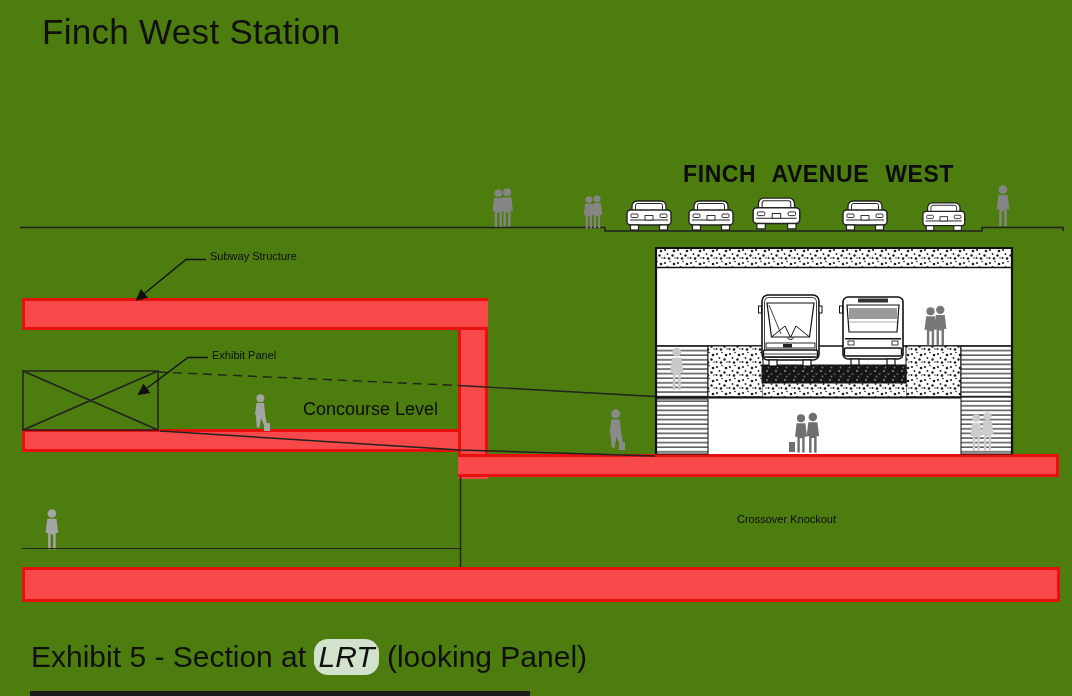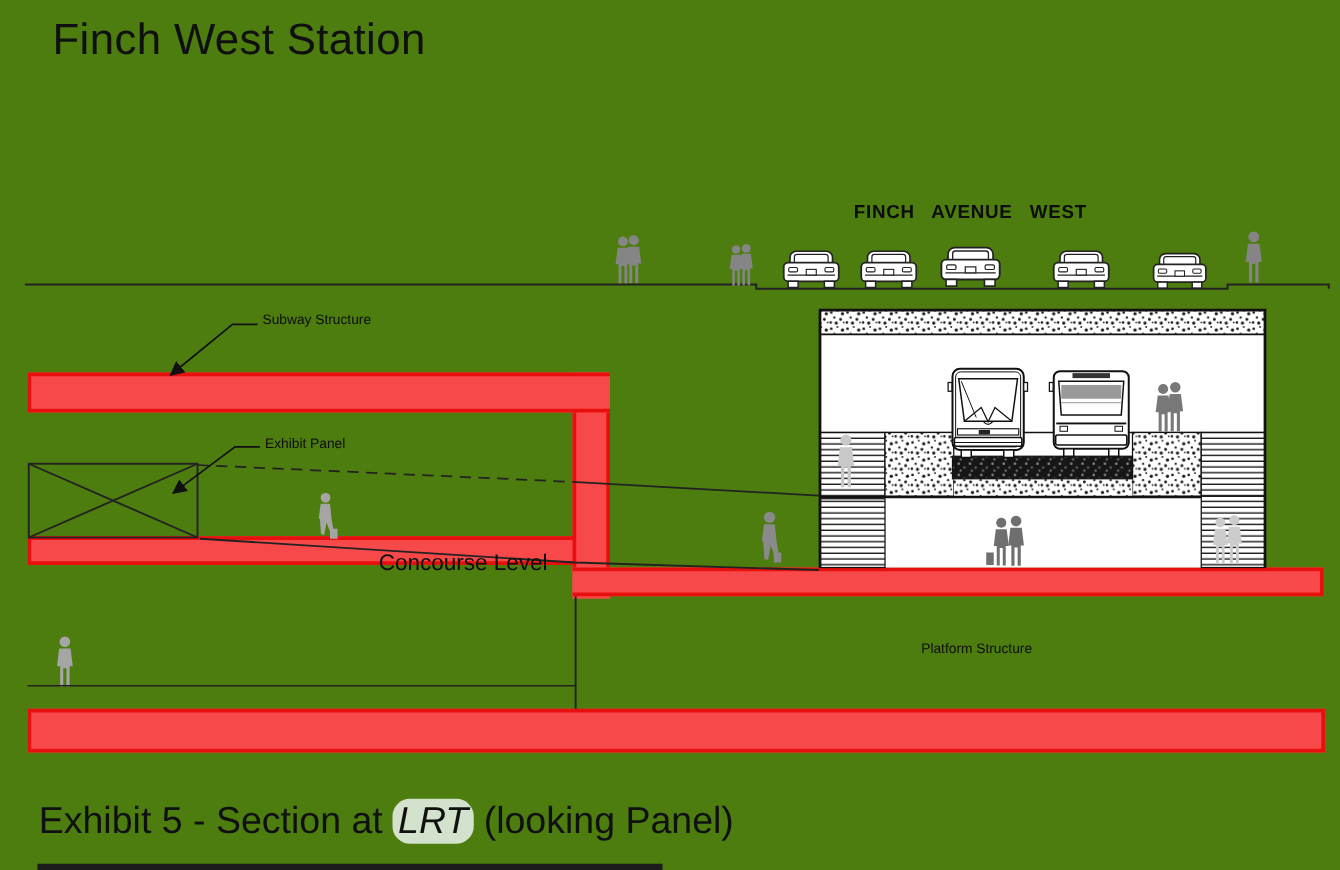--- a/index.html
+++ b/index.html
@@ -1,23 +1,23 @@
 <!DOCTYPE html>
 <html><head>
 <meta charset="utf-8">
 <style>
   html,body{margin:0;padding:0;background:#fff;}
   .stage{position:relative;width:1072px;height:696px;background:#4d7c0f;overflow:hidden;
          font-family:"Liberation Sans",sans-serif;color:#111;}
   .page-title{position:absolute;left:42px;top:12px;font-size:35px;font-weight:400;
               letter-spacing:0.3px;margin:0;color:#101010;}
-  .street-label{position:absolute;left:683px;top:161px;font-size:15px;font-weight:700;
+  .street-label{position:absolute;left:683px;top:161px;font-size:23px;font-weight:700;
                 letter-spacing:0.6px;word-spacing:9px;color:#0d0d0d;}
   .lbl{position:absolute;font-size:11px;color:#0d0d0d;white-space:nowrap;}
-  .lbl-concourse{font-size:18px;margin-top:41px;}
+  .lbl-concourse{font-size:18px;}
   .caption{position:absolute;left:31px;top:640px;font-size:30px;color:#101010;white-space:pre;}
   .caption .hl{background:#d3e2cd;border-radius:14px;padding:1px 4px 2px 4px;font-style:italic;}
   .bottom-strip{position:absolute;left:30px;top:691px;width:500px;height:5px;background:#1c1c1c;}
   svg.drawing{position:absolute;left:0;top:0;}
 </style>
 </head>
 <body>
 
 <div class="stage">
 
@@ -194,18 +194,18 @@
     <line x1="22" y1="548.5" x2="460" y2="548.5" stroke="#222" stroke-width="1.2"></line>
     <line x1="460.5" y1="477" x2="460.5" y2="567" stroke="#222" stroke-width="1.5"></line>
 
     <path d="M206,259.5 H186 L136.5,300" fill="none" stroke="#111" stroke-width="1.3" marker-end="url(#arrow)"></path>
     <path d="M208,357.5 H188 L138.5,394.5" fill="none" stroke="#111" stroke-width="1.3" marker-end="url(#arrow)"></path>
   </svg>
 
   <div class="lbl" style="left:210px;top:250px;">Subway Structure</div>
   <div class="lbl" style="left:212px;top:349px;">Exhibit Panel</div>
   <div class="lbl lbl-concourse" style="left:303px;top:399px;">Concourse Level</div>
-  <div class="lbl" style="left:737px;top:513px;">Platform Structure</div>
+  <div class="lbl" style="left:737px;top:513px;">Crossover Knockout</div>
 
   <div class="caption"><span>Exhibit 5 - Section at </span><span class="hl">LRT</span><span> (looking Panel)</span></div>
 
   <div class="bottom-strip"></div>
 </div>
 
 </body></html>

